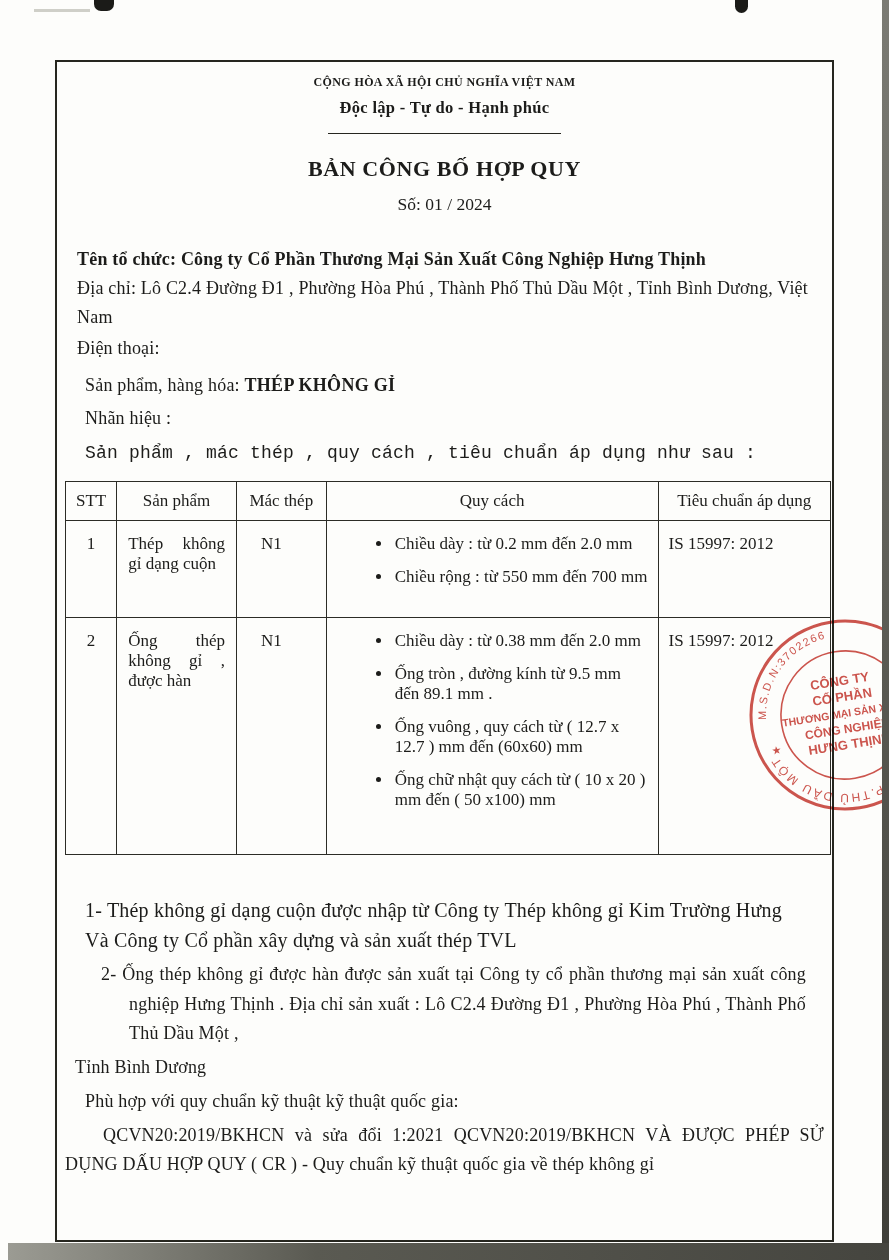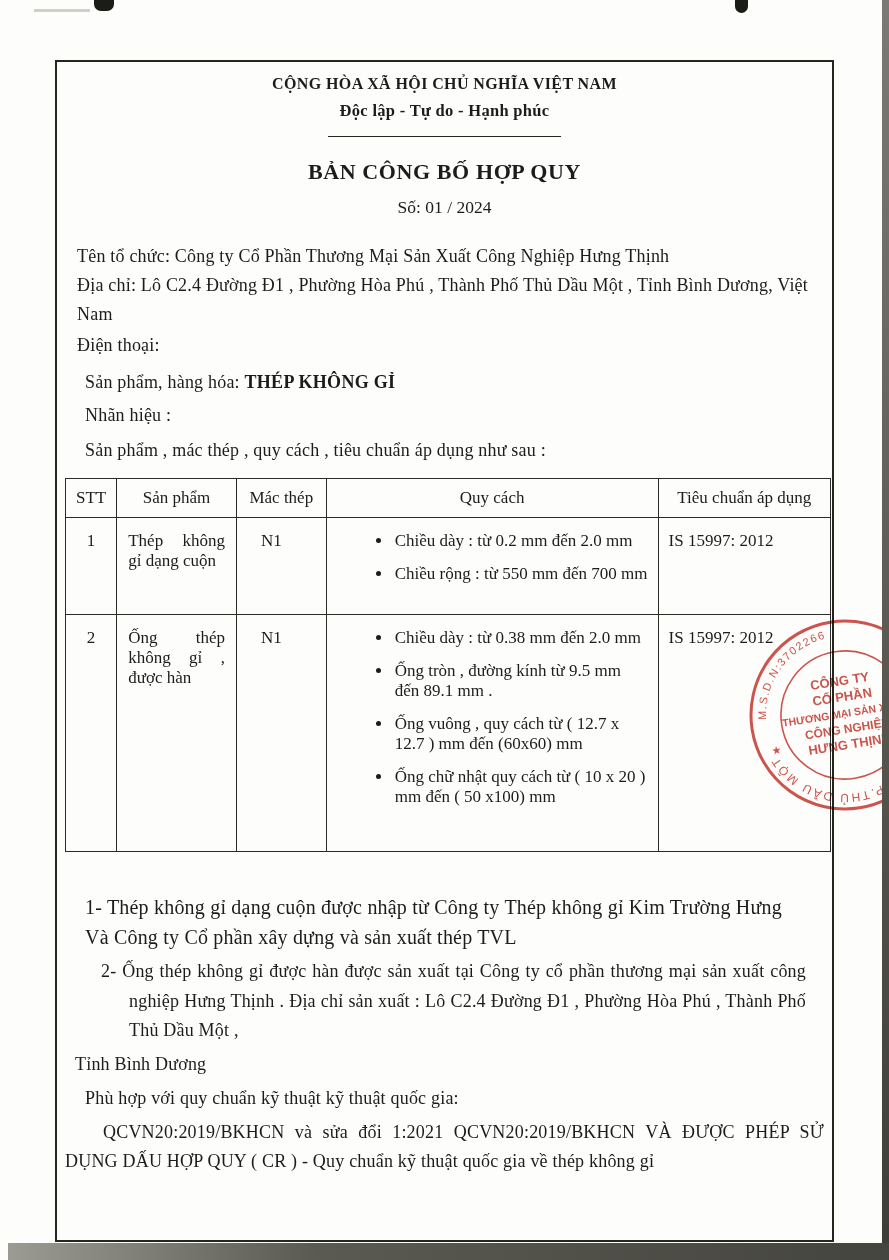--- a/index.html
+++ b/index.html
@@ -22,36 +22,36 @@
     background:#1b1b18; border-radius:0 0 50% 50%; z-index:10; }
   .smudge-1 { position:absolute; left:34px; top:9px; width:56px; height:3px;
     background:#cfcfc8; z-index:10; }
 
   .doc-border {
     position:absolute; left:55px; top:60px; width:779px; height:1182px;
     border:2px solid #26261f;
   }
 
   .nat-title { text-align:center; margin-top:13px; font-weight:bold;
-    font-size:16px; letter-spacing:.4px; }
+    font-size:12px; letter-spacing:.4px; }
   .motto { text-align:center; margin-top:8px; font-size:16.5px; font-weight:bold; }
   .motto span { border-bottom:1.7px solid #26261f; padding:0 12px 16px; letter-spacing:.3px; }
 
   .doc-title { text-align:center; margin-top:38px; font-size:22px;
     font-weight:bold; letter-spacing:.6px; }
   .doc-number { text-align:center; margin-top:12px; font-size:17.5px; }
 
   .para { font-size:18px; line-height:29px; letter-spacing:.2px; }
-  .org   { margin:24px 24px 0 20px; }
+  .org   { margin:30px 24px 0 20px;font-weight:bold; }
   .addr  { margin:0 24px 0 20px; text-align:justify;font-family:Liberation Serif, serif; }
   .phone { margin:2px 24px 0 20px; }
   .product { margin:8px 24px 0 28px; }
   .product b { letter-spacing:.3px; }
   .brand { margin:4px 24px 0 28px; }
-  .intro { margin:6px 24px 0 28px; }
+  .intro { margin:6px 24px 0 28px;font-family:Liberation Mono, monospace; }
 
   table.spec-table { border-collapse:collapse; margin:13px 0 0 8px;
     width:766px; font-size:17px; }
   .spec-table th, .spec-table td { border:1.5px solid #2c2c26;
     vertical-align:top; font-weight:normal; text-align:left; }
   .spec-table th { padding:9px 10px;text-align:center; }
   .spec-table th.c-stt { text-align:center; }
   td.stt { text-align:center; padding-top:13px; }
   td.sp  { padding:13px 11px 0 11px; text-align:justify; }
   td.mt  { padding:13px 0 0 24px; }

